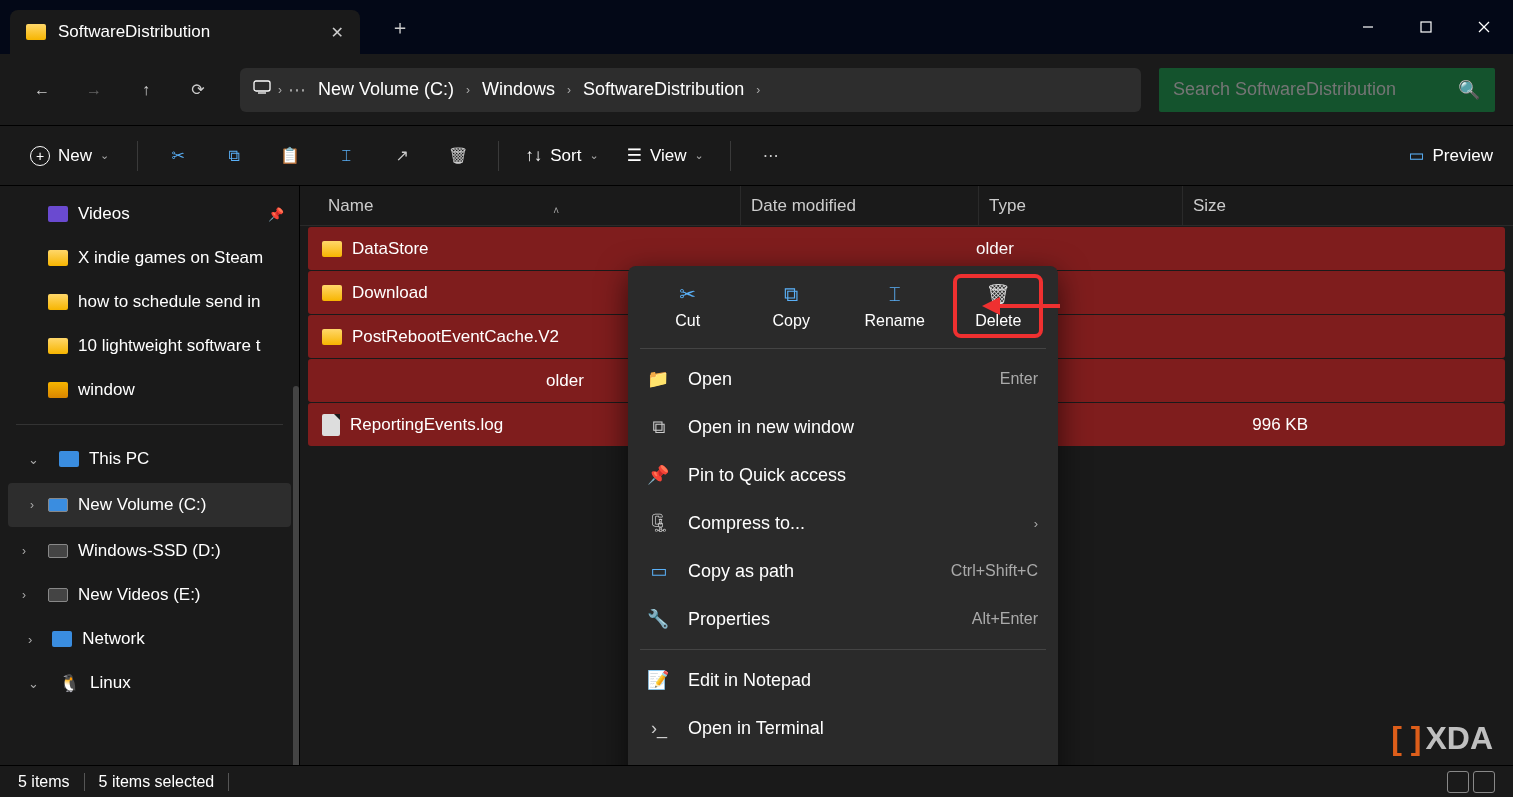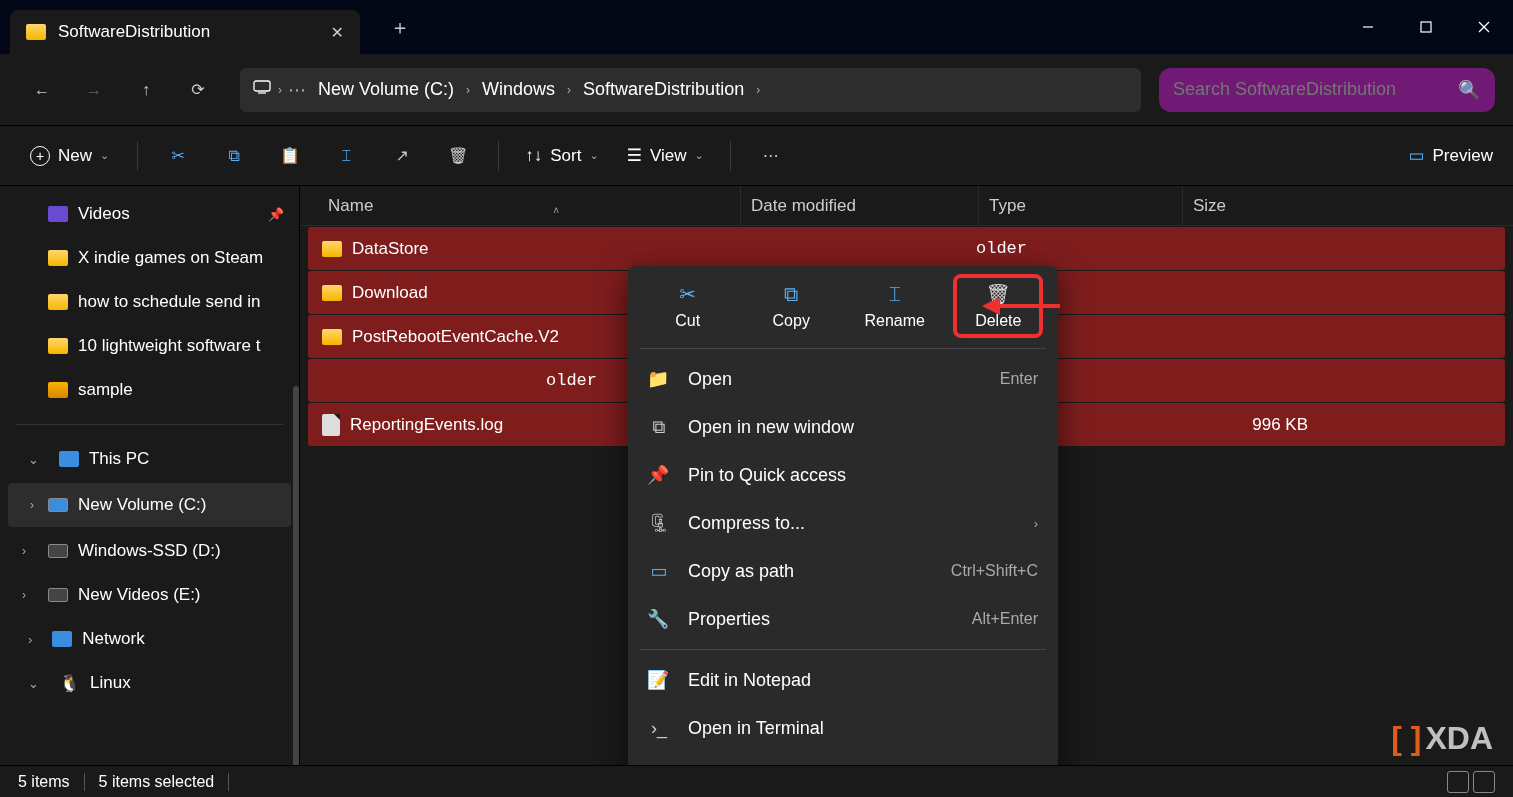--- a/index.html
+++ b/index.html
@@ -14,21 +14,21 @@
 .newtab { margin-left: 30px; font-size: 20px; color: #ccc; cursor: pointer; }
 .win-controls { margin-left: auto; display: flex; }
 .win-btn { width: 58px; height: 40px; display: flex; align-items: center; justify-content: center; color: #fff; font-size: 14px; cursor: pointer; }
 
 
 .navbar { height: 72px; background: #1a1a1a; display: flex; align-items: center; padding: 0 18px; gap: 4px; border-bottom: 1px solid #000; }
 .nav-btn { width: 48px; height: 44px; display: flex; align-items: center; justify-content: center; color: #ccc; border-radius: 6px; cursor: pointer; }
 .addressbar { flex: 1; height: 44px; background: #2d2d2d; border-radius: 6px; margin: 0 14px; display: flex; align-items: center; padding: 0 12px; gap: 6px; font-size: 18px; }
 .addr-seg { color: #fff; padding: 4px 6px; cursor: pointer; }
 .addr-chev { color: #aaa; font-size: 12px; }
-.searchbox { width: 336px; height: 44px; background: #701a75; border-radius: 12px; display: flex; align-items: center; padding: 0 14px; color: #999; font-size: 18px; }
+.searchbox { width: 336px; height: 44px; background: #14532d; border-radius: 2px; display: flex; align-items: center; padding: 0 14px; color: #999; font-size: 18px; }
 .searchbox input { background: transparent; border: none; color: #999; font-size: 18px; flex: 1; outline: none; }
 
 
 .toolbar { height: 60px; background: #1a1a1a; display: flex; align-items: center; padding: 0 20px; gap: 12px; border-bottom: 1px solid #000; }
 .tool-new { display: flex; align-items: center; gap: 8px; padding: 6px 10px; border-radius: 4px; cursor: pointer; font-size: 17px; }
 .tool-new .plus-circle { width: 20px; height: 20px; border: 1.5px solid #fff; border-radius: 50%; display: flex; align-items: center; justify-content: center; font-size: 14px; }
 .tool-sep { width: 1px; height: 30px; background: #3a3a3a; margin: 0 6px; }
 .tool-icon { width: 44px; height: 44px; display: flex; align-items: center; justify-content: center; color: #5ab0f7; border-radius: 4px; cursor: pointer; }
 .tool-icon.muted { color: #ccc; }
 .tool-labeled { display: flex; align-items: center; gap: 8px; padding: 6px 8px; cursor: pointer; font-size: 17px; }
@@ -56,21 +56,21 @@
 .columns { display: flex; height: 40px; align-items: center; border-bottom: 1px solid #2a2a2a; font-size: 17px; color: #ccc; }
 .col-name { width: 440px; padding-left: 28px; display: flex; align-items: flex-end; }
 .col-date { width: 238px; padding-left: 10px; border-left: 1px solid #2a2a2a; height: 100%; display: flex; align-items: center; }
 .col-type { width: 204px; padding-left: 10px; border-left: 1px solid #2a2a2a; height: 100%; display: flex; align-items: center; }
 .col-size { width: 130px; padding-left: 10px; border-left: 1px solid #2a2a2a; height: 100%; display: flex; align-items: center; }
 .sort-ind { font-size: 10px; margin-left: 180px; color: #aaa; }
 
 .filerow { display: flex; height: 43px; align-items: center; background: #7f1d1d; margin: 1px 8px; border-radius: 3px; font-size: 17px; }
 .filerow .name { width: 430px; padding-left: 14px; display: flex; align-items: center; gap: 10px; }
 .filerow .date { width: 238px; }
-.filerow .type { width: 212px; font-family: Liberation Mono, monospace; }
+.filerow .type { width: 212px; }
 .filerow .size { width: 120px; text-align: right; }
 .file-ico { width: 18px; height: 22px; background: #ddd; border-radius: 2px; flex-shrink: 0; position: relative; }
 .file-ico::after { content: ''; position: absolute; top: 0; right: 0; border-style: solid; border-width: 0 6px 6px 0; border-color: transparent #1a1a1a transparent transparent; }
 
 
 .ctxmenu { position: absolute; left: 628px; top: 266px; width: 430px; background: #2a2a2a; border-radius: 8px; box-shadow: 0 8px 30px rgba(0,0,0,0.6); padding-bottom: 6px; }
 .ctx-toprow { display: flex; justify-content: space-around; padding: 10px 8px 6px; }
 .ctx-topitem { display: flex; flex-direction: column; align-items: center; gap: 6px; width: 86px; padding: 6px 4px; border-radius: 6px; cursor: pointer; font-size: 16px; }
 .ctx-topitem.highlight { outline: 4px solid #ef3030; outline-offset: -2px; }
 .ctx-topicon { color: #5ab0f7; font-size: 20px; height: 24px; display: flex; align-items: center; }
@@ -199,21 +199,21 @@
     <div class="side-item">
         <div class="folder-ico"></div>
         <span>how to schedule send in</span>
       </div>
     <div class="side-item">
         <div class="folder-ico"></div>
         <span>10 lightweight software t</span>
       </div>
     <div class="side-item">
         <div class="folder-ico" style="background:linear-gradient(#f7b500,#d98500)"></div>
-        <span>sample</span>
+        <span>window</span>
       </div>
     <div class="side-sep"></div>
     <div class="side-item top">
         <span class="chev-main">⌄</span>
         <div class="pc-ico"></div>
         <span>This PC</span>
       </div>
     <div class="side-item selected" style="position:relative">
         <span class="chev">›</span>
         <div class="drive-ico" style="background:#3a8de0"></div>

